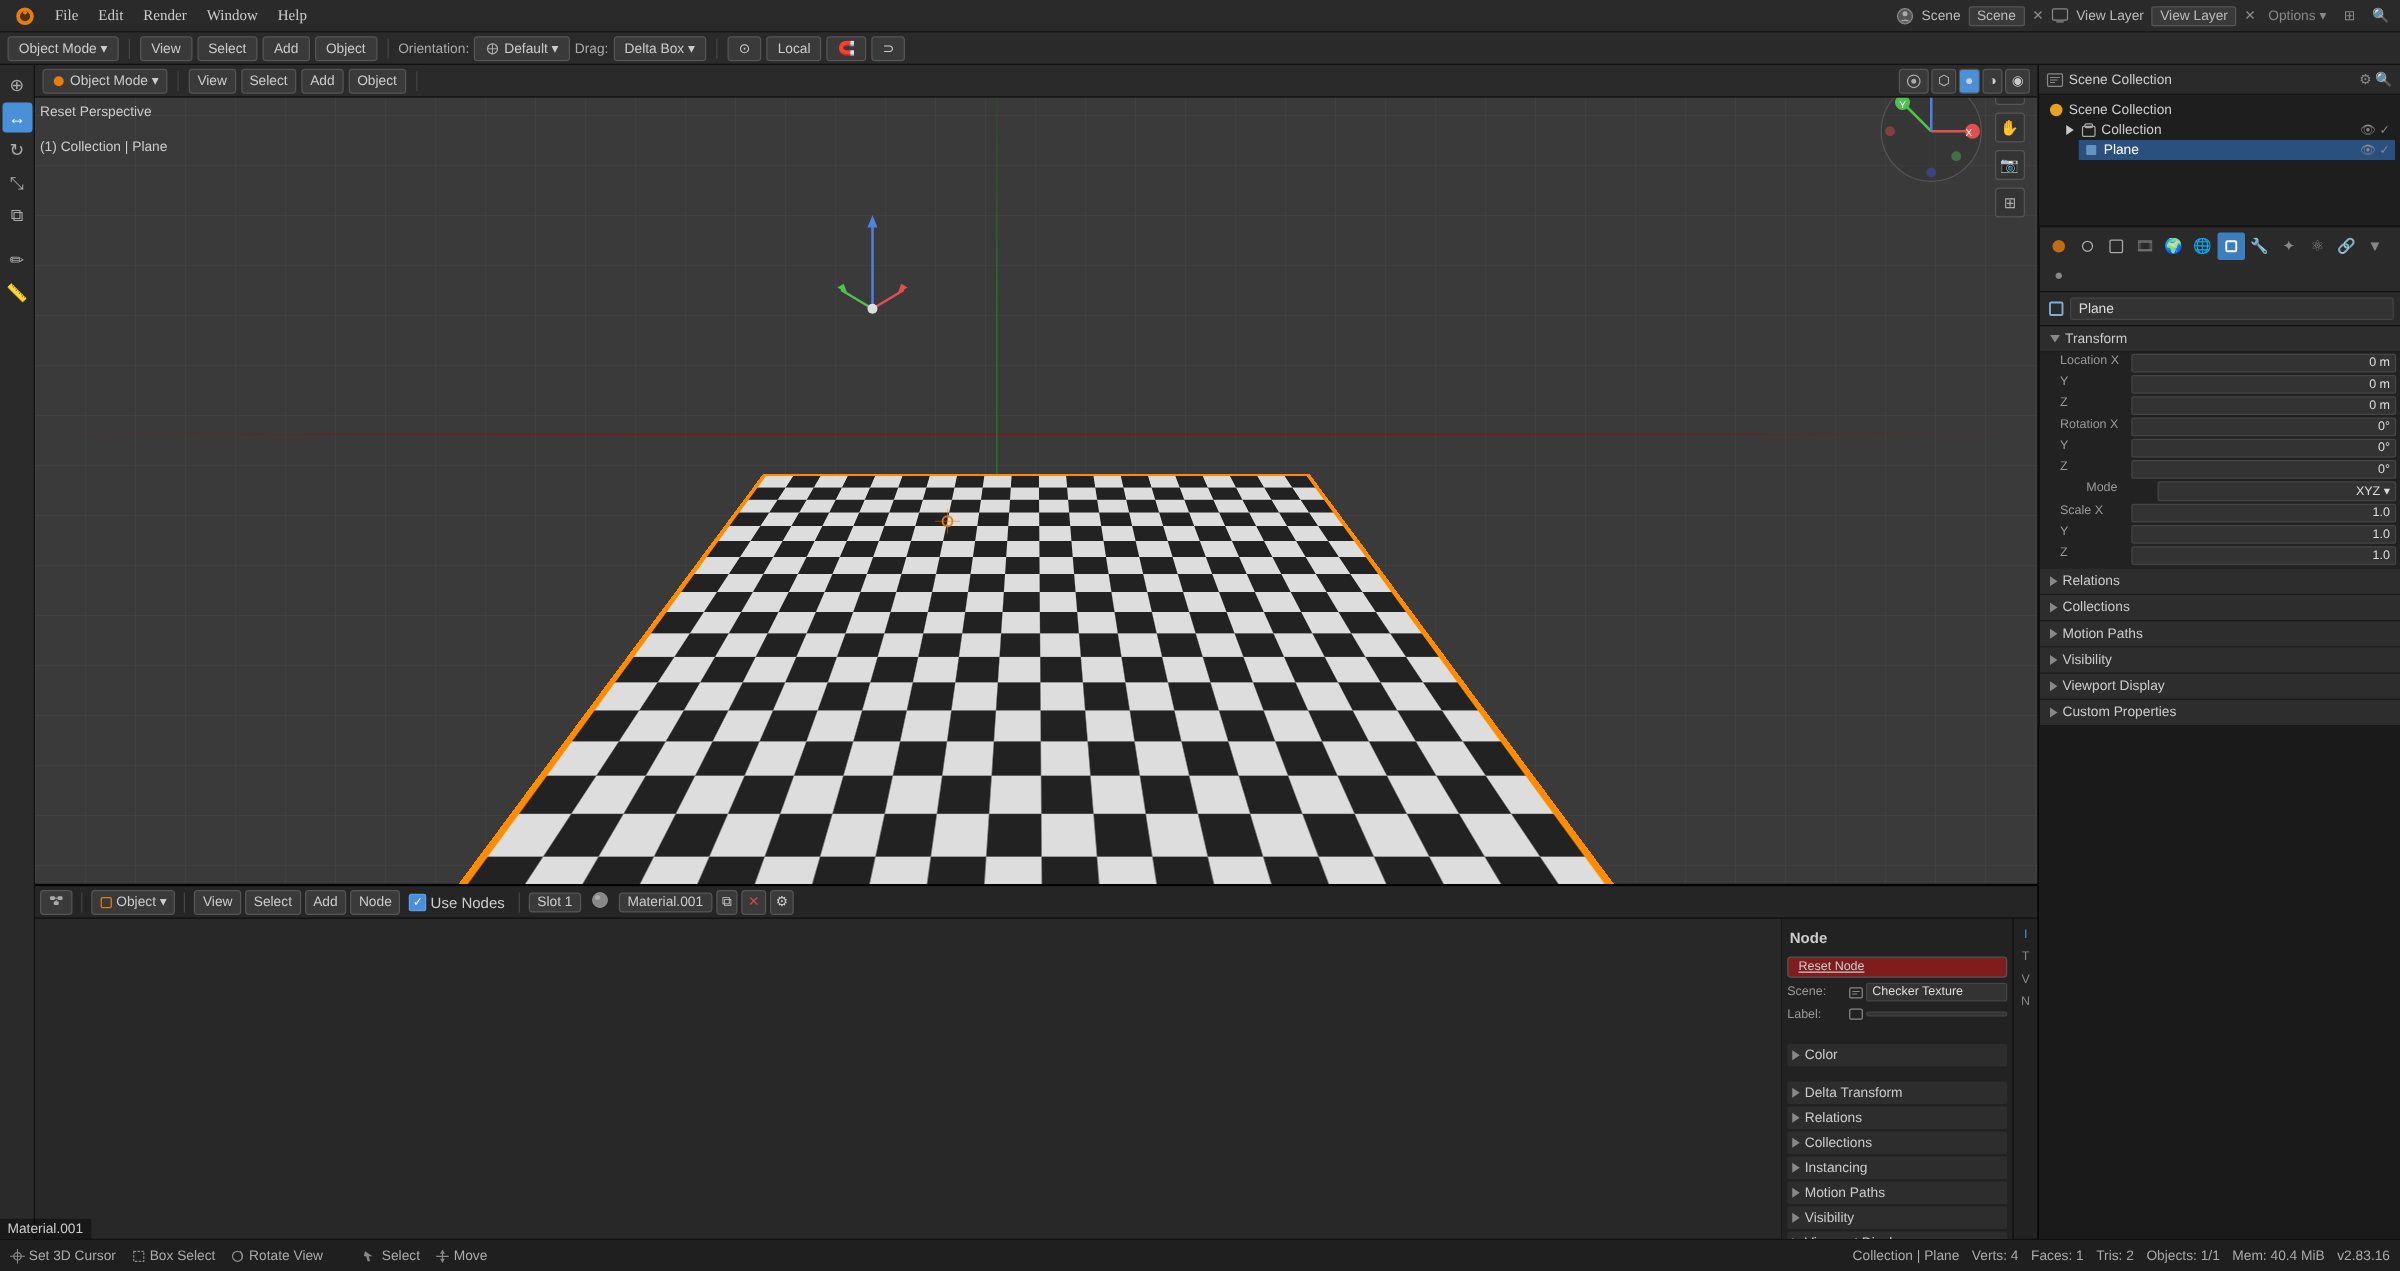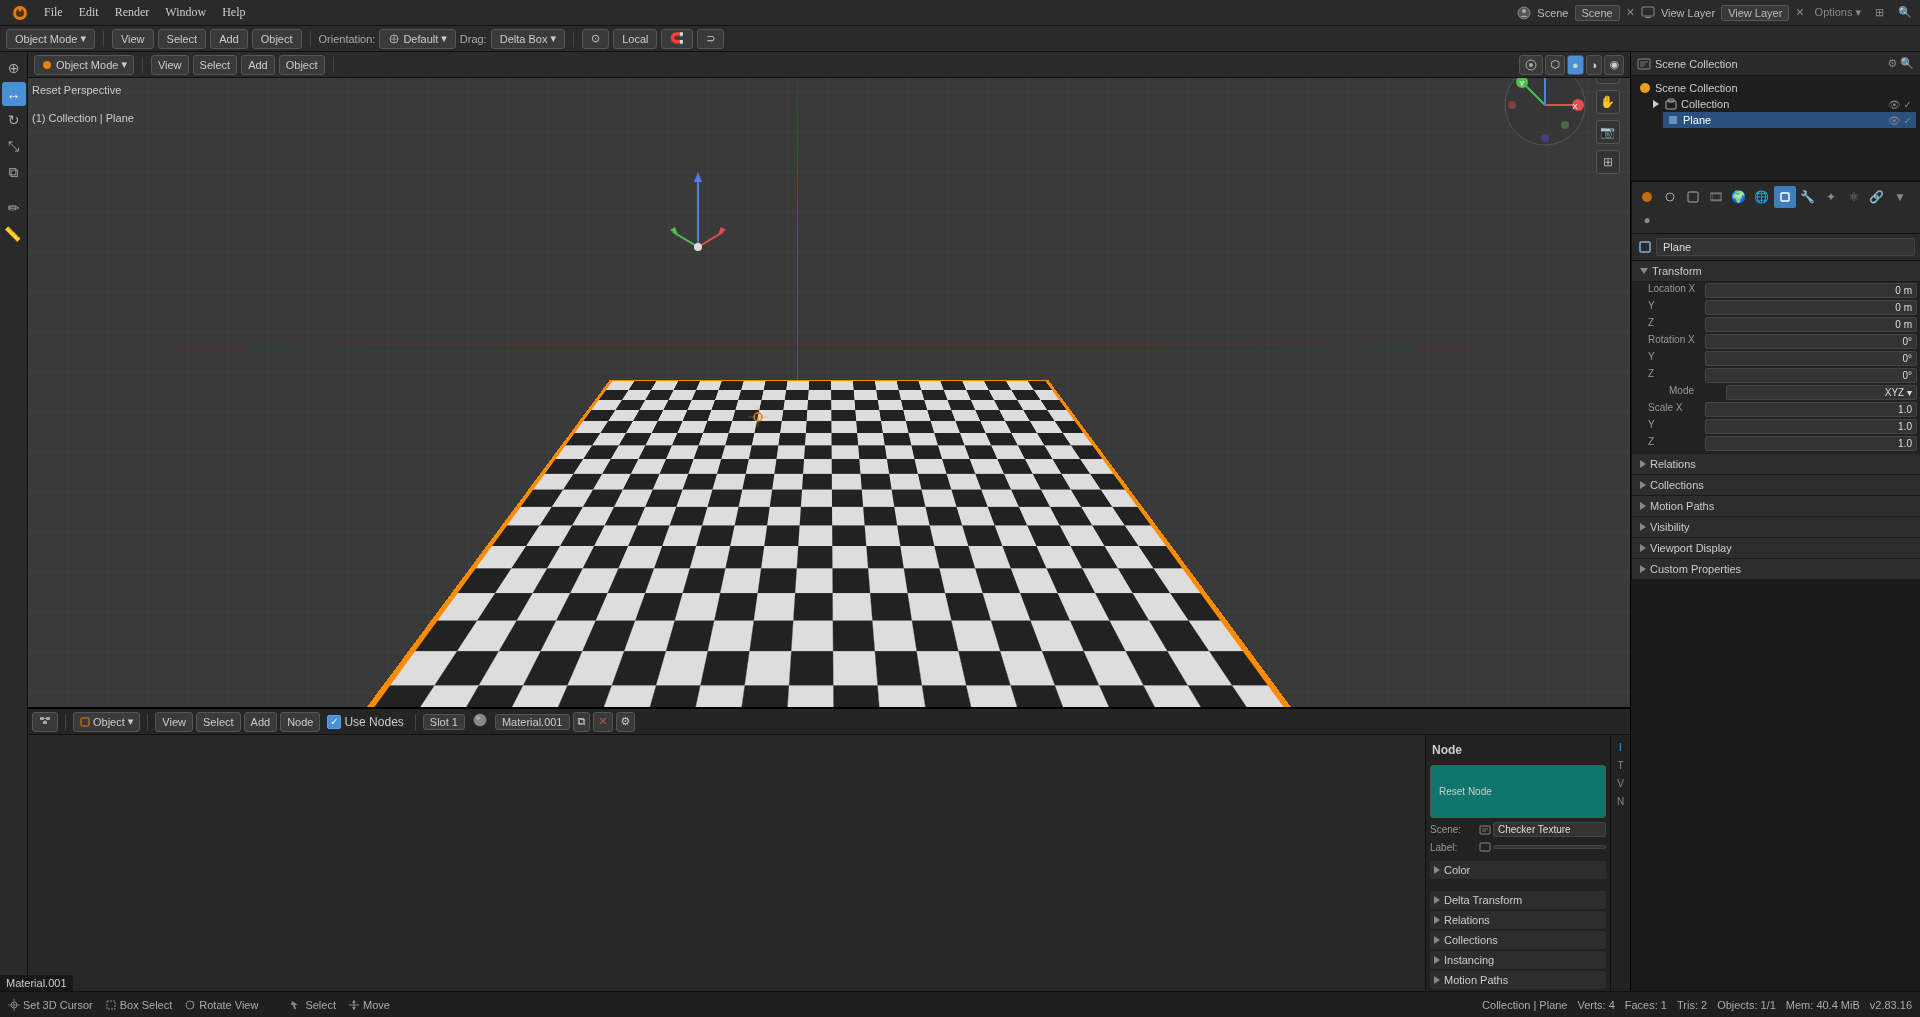--- a/index.html
+++ b/index.html
@@ -233,29 +233,30 @@
     .nr-input {
       flex: 1;
       background: #333;
       border: 1px solid #444;
       border-radius: 2px;
       color: #ddd;
       padding: 1px 4px;
       font-size: 10px;
     }
     .nr-btn {
-      background: #0f766e;
+      background: #7f1d1d;
       border: 1px solid #555;
       border-radius: 3px;
       color: #ccc;
-      padding: 20px 8px;
+      padding: 2px 8px;
       cursor: pointer;
       font-size: 10px;
       width: 100%;
       margin: 2px 0;
+      text-decoration: underline;
     }
 
     
     #prop-icon-strip {
       display: flex;
       gap: 1px;
       padding: 4px 4px 2px;
       background: #2a2a2a;
       flex-wrap: wrap;
       border-bottom: 1px solid #111;
@@ -835,21 +836,21 @@
             <div class="nr-field">
               <span class="nr-label">Label:</span>
               <div style="display:flex;align-items:center;gap:2px;flex:1;">
                 <svg width="12" height="12" viewBox="0 0 12 12">
                     <rect x="1" y="2" width="10" height="8" rx="1" fill="none" stroke="#888" stroke-width="1"></rect>
                   </svg>
                 <div class="nr-input"></div>
               </div>
             </div>
 
-            <div class="nr-section" style="margin-top:6px;">
+            <div class="nr-section" style="margin-top:16px;">
               <div class="nr-header">
                 <div class="tri-right"></div>
                 <span>Color</span>
               </div>
             </div>
 
             <div style="height:8px;"></div>
 
             <div class="nr-header">
               <div class="tri-right"></div>

